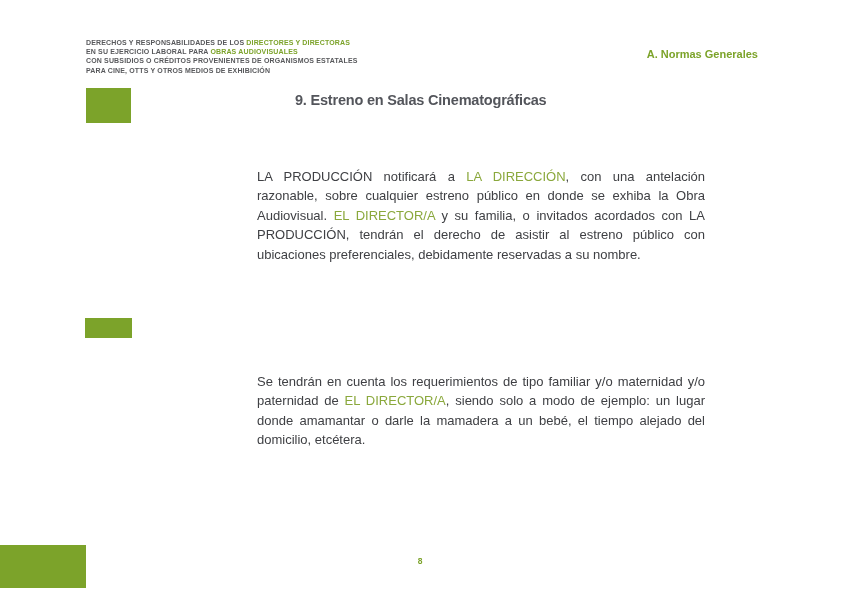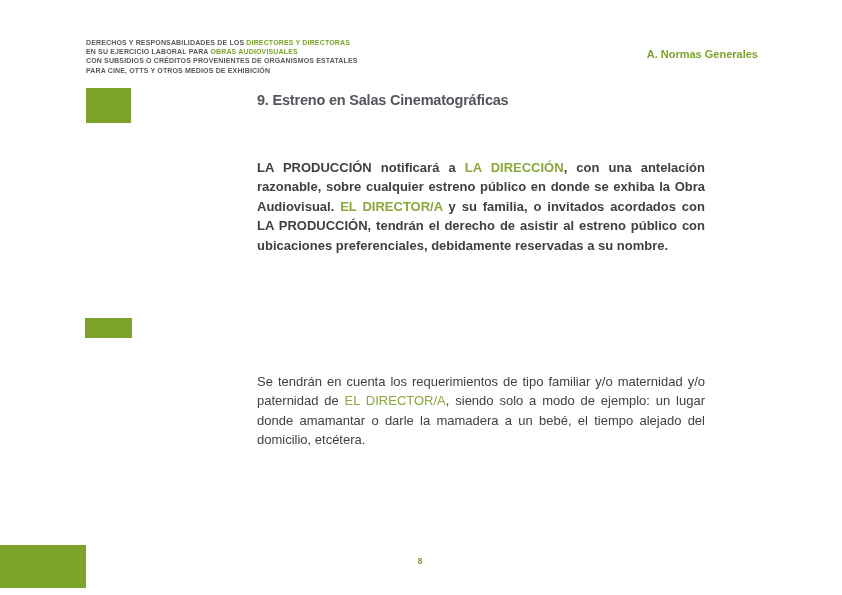--- a/index.html
+++ b/index.html
@@ -53,34 +53,34 @@
   .h-section {
     position: absolute;
     left: 257px;
     color: #53555b;
     font-weight: 700;
     font-size: 14.5px;
     line-height: 20px;
     letter-spacing: -0.2px;
     white-space: nowrap;
   }
-  .h-9  { top: 90px; }
+  .h-9  { top: 90px; margin-left: 38px; }
   .h-10 { top: 322px; }
 
   
   .para {
     position: absolute;
     left: 257px;
     width: 448px;
     font-size: 13px;
     line-height: 19.4px;
     color: #3f4044;
     text-align: justify;
   }
-  .para-1 { top: 145px; font-weight: bold; }
+  .para-1 { top: 154px; }
   .para-2 { top: 253px; }
   .para-3 { top: 359px; }
 
   .seg-green { color: #8aa83c; }
   .doc-header .seg-green { color: #7ca32a; }
 
   
   .page-number {
     position: absolute;
     left: 395px;

